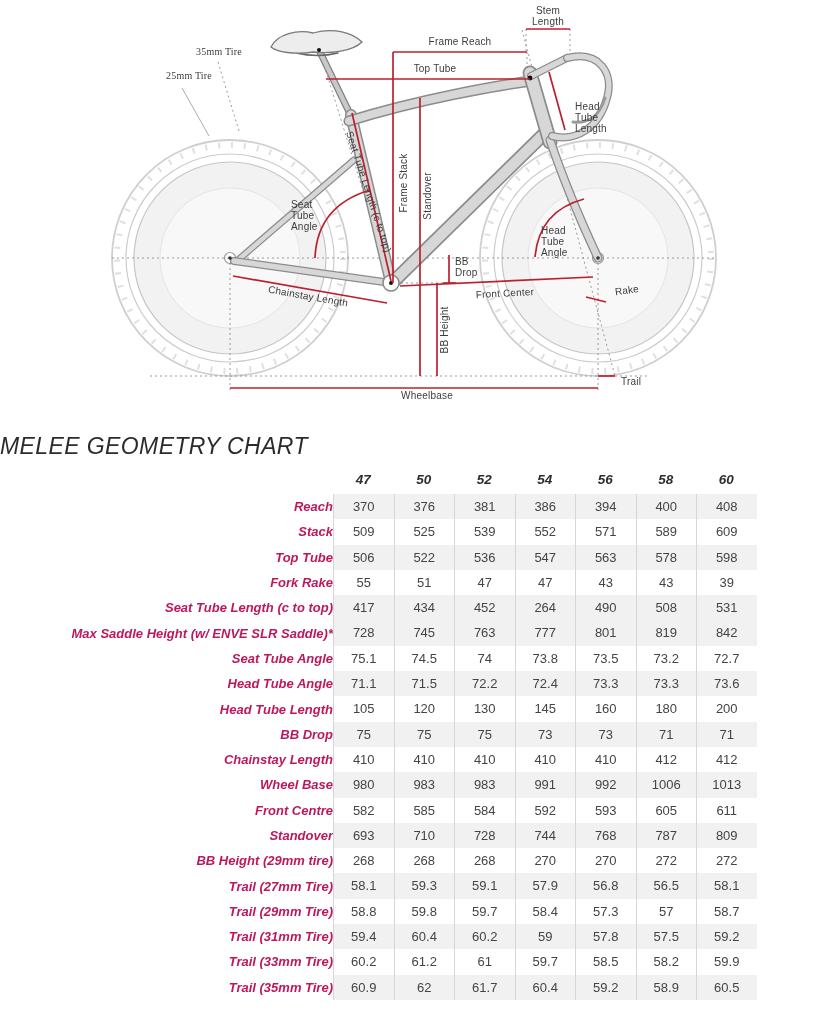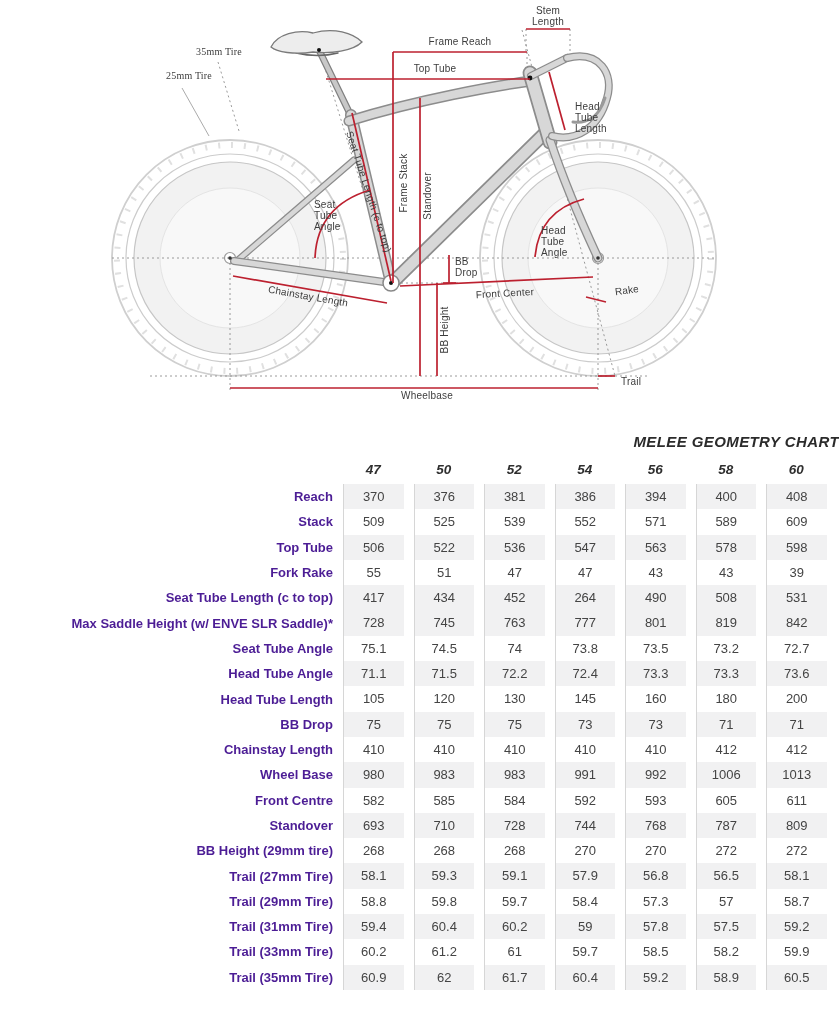--- a/index.html
+++ b/index.html
@@ -19,32 +19,32 @@
     color:#3c3c3c; letter-spacing:0.2px;
     white-space:pre-line;
   }
   .dl-c  { transform:translateX(-50%); text-align:center; }
   .dl-r  { transform:translateX(-100%); text-align:center;font-family:Liberation Serif, serif; }
   .dl-rot { transform-origin:center; text-align:center; }
   
   .geo { position:relative; width:839px; }
   .geo-title {
     margin:15px 0 9px 0;
-    text-align:right;
-    font-style:italic; font-weight:bold;
-    font-size:15px; letter-spacing:0.4px;
+    text-align:left;
+    font-style:italic; font-weight:normal;
+    font-size:23px; letter-spacing:0.4px;
     color:#2b2b2b;
   }
-  .ghead, .grow { display:flex; align-items:flex-start;gap:10px; }
+  .ghead, .grow { display:flex; align-items:flex-start; }
   .ghead { height:22px; margin-bottom:3px; }
   .glabel {
     width:333px; box-sizing:border-box;
     text-align:right;
-    font-weight:bold;
-    font-size:13px; color:#4c1d95;
+    font-style:italic; font-weight:bold;
+    font-size:13px; color:#be185d;
     align-self:center;
   }
   .gcell {
     width:60.5px; box-sizing:border-box;
     text-align:center;
     font-size:13px; color:#444444;
     line-height:25.3px;
     border-left:1px solid #d6d6d6;
   }
   .ghead .gcell {
@@ -155,21 +155,21 @@
   <span class="dlabel dl-c" style="left:435px; top:64px;">Top Tube</span>
   <span class="dlabel" style="left:575px; top:102px;">Head
 Tube
 Length</span>
   <span class="dlabel dl-r" style="left:242px; top:47px;">35mm Tire</span>
   <span class="dlabel dl-r" style="left:212px; top:71px;">25mm Tire</span>
   <span class="dlabel dl-rot" style="left:368px; top:192px; transform:translate(-50%,-50%) rotate(72deg); white-space:nowrap;">Seat Tube Length (c to top)</span>
   <span class="dlabel dl-rot" style="left:404px; top:183px; transform:translate(-50%,-50%) rotate(-90deg); white-space:nowrap;">Frame Stack</span>
   <span class="dlabel dl-rot" style="left:428px; top:196px; transform:translate(-50%,-50%) rotate(-90deg); white-space:nowrap;">Standover</span>
   <span class="dlabel dl-rot" style="left:445px; top:330px; transform:translate(-50%,-50%) rotate(-90deg); white-space:nowrap;">BB Height</span>
-  <span class="dlabel" style="left:291px; top:200px;margin-left:23px;">Seat
+  <span class="dlabel" style="left:291px; top:200px;">Seat
 Tube
 Angle</span>
   <span class="dlabel" style="left:541px; top:226px;">Head
 Tube
 Angle</span>
   <span class="dlabel" style="left:455px; top:257px;">BB
 Drop</span>
   <span class="dlabel dl-rot" style="left:308px; top:297px; transform:translate(-50%,-50%) rotate(10deg); white-space:nowrap;">Chainstay Length</span>
   <span class="dlabel dl-rot" style="left:505px; top:294px; transform:translate(-50%,-50%) rotate(-3deg); white-space:nowrap;">Front Center</span>
   <span class="dlabel dl-rot" style="left:627px; top:291px; transform:translate(-50%,-50%) rotate(-8deg); white-space:nowrap;">Rake</span>

